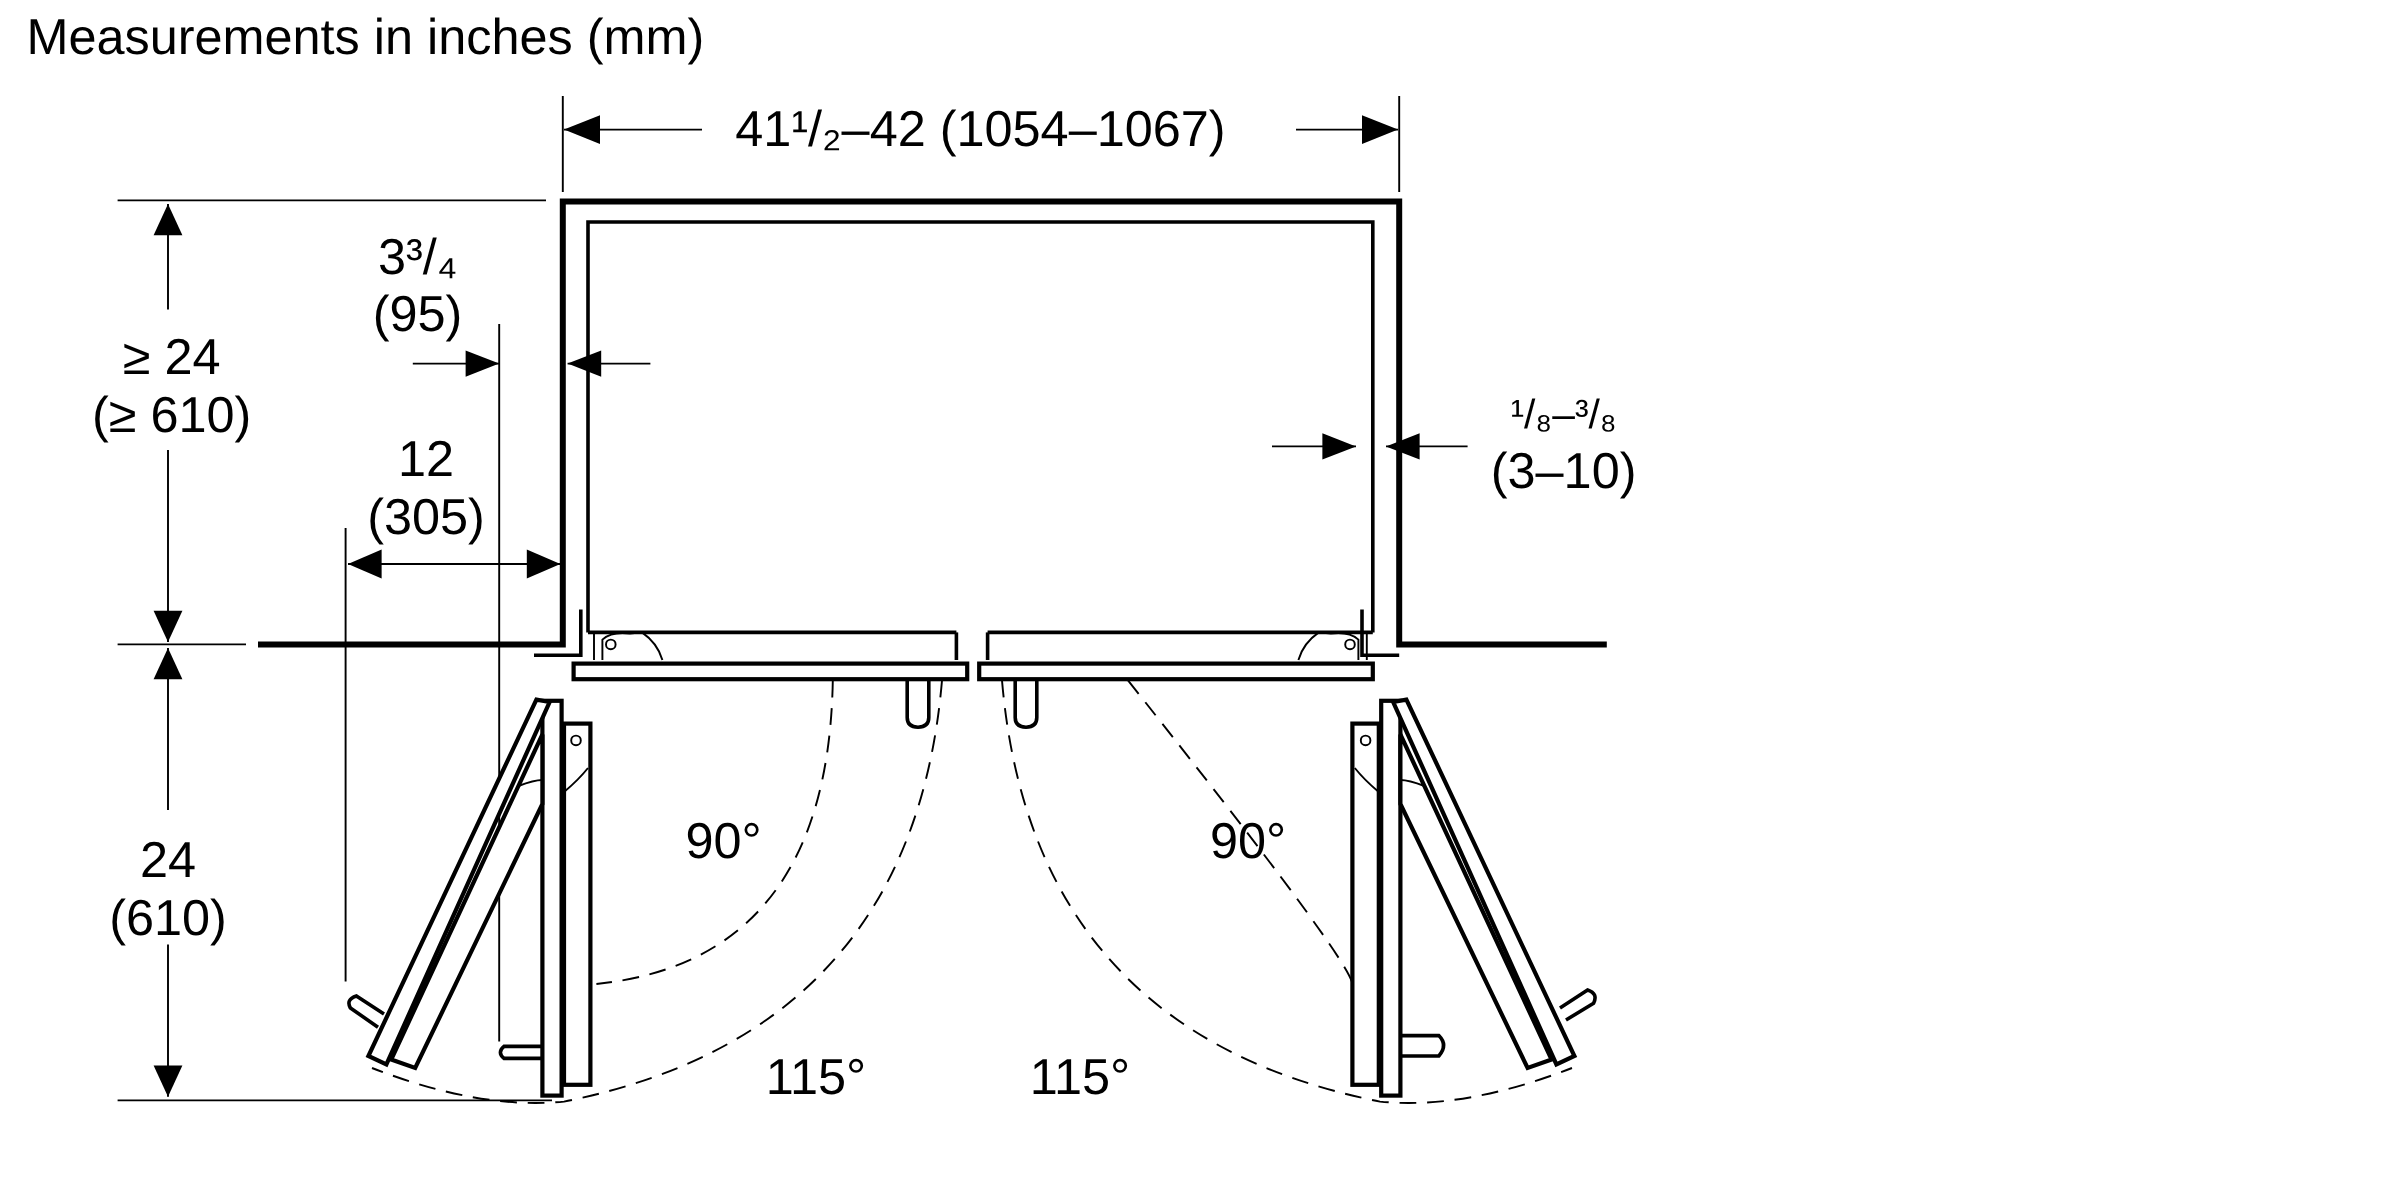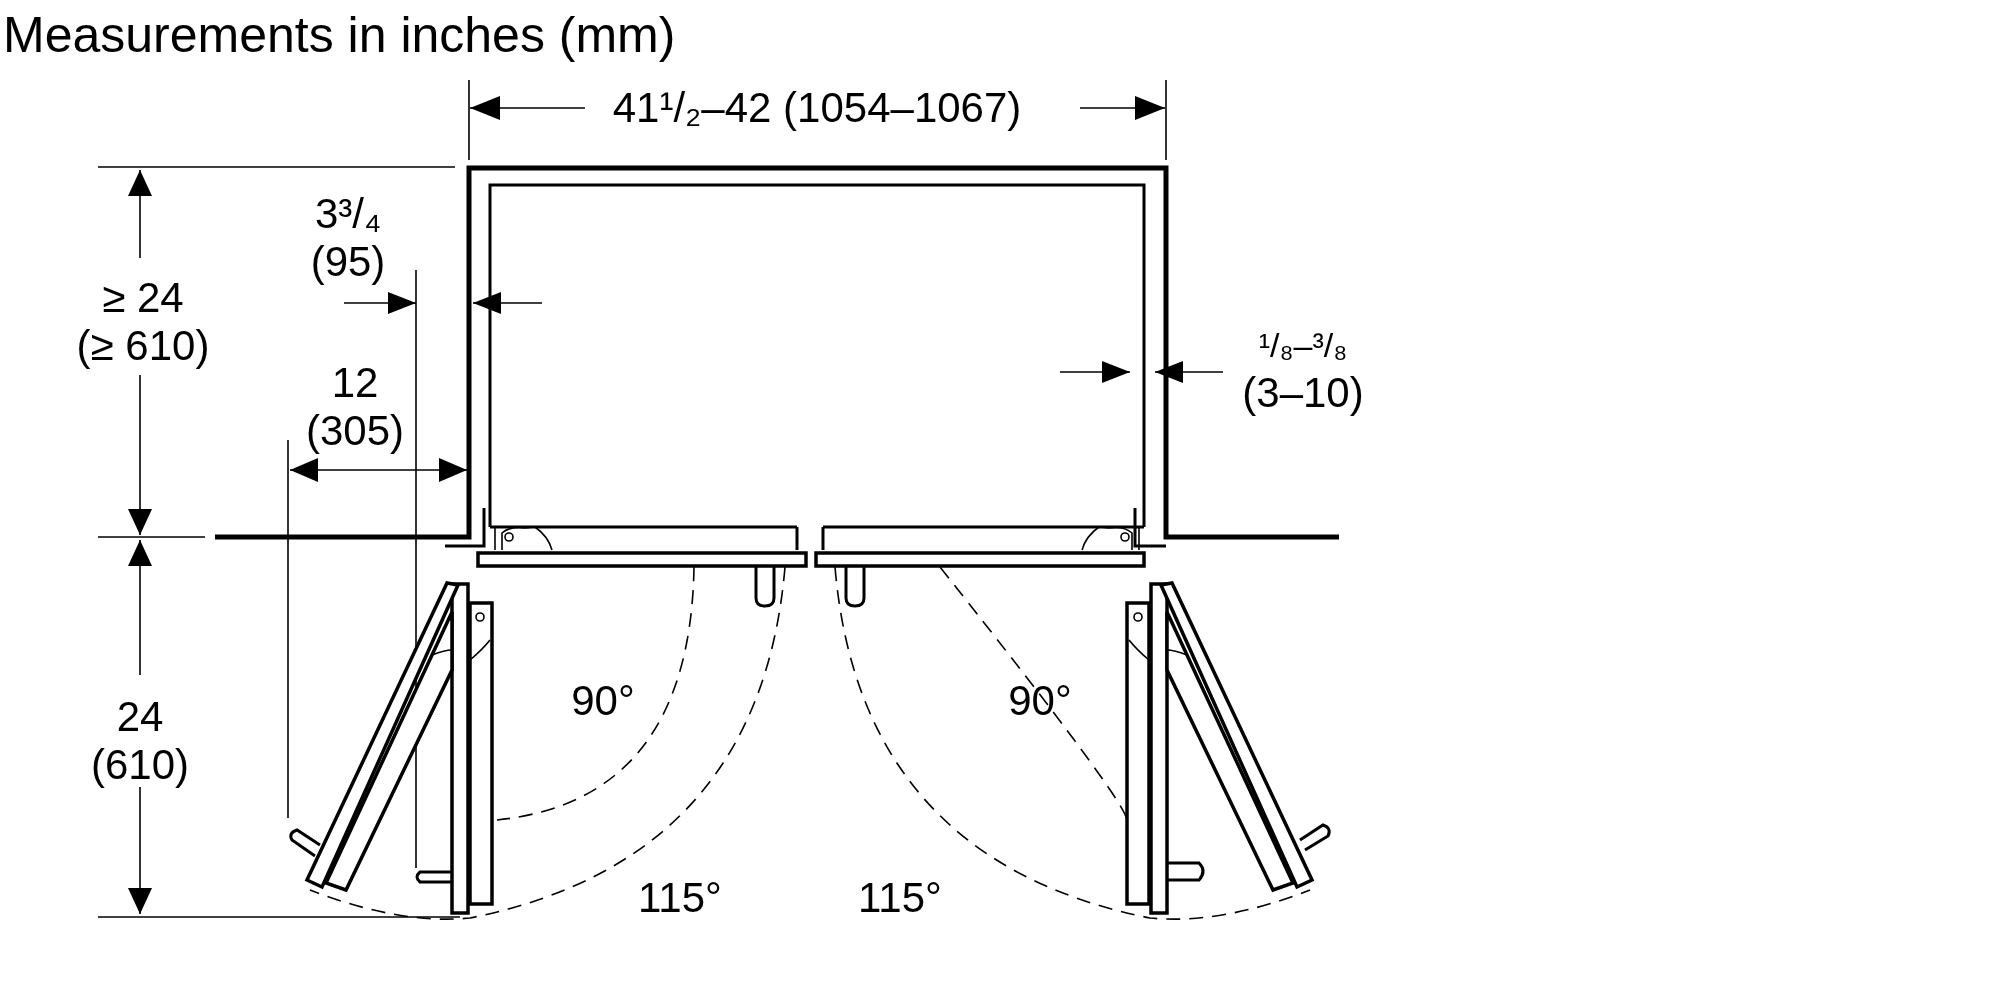--- a/index.html
+++ b/index.html
@@ -1,18 +1,18 @@
 <!DOCTYPE html>
 <html><head>
 <meta charset="utf-8">
 <style>
   html, body { margin: 0; padding: 0; background: #ffffff; }
   body { width: 2000px; height: 1000px; position: relative; overflow: hidden;
          font-family: "Liberation Sans", sans-serif; color: #000; }
-  .title { position: absolute; left: 3px; top: 8px; font-size: 50px; line-height: 1.1; }
+  .title { position: absolute; left: 22px; top: 8px; font-size: 42px; line-height: 1.1; }
   svg { position: absolute; left: 0; top: 0; }
   .lbl { font-family: "Liberation Sans", sans-serif; fill: #000; }
   .thin { stroke: #000; stroke-width: 1.6; fill: none; }
   .med { stroke: #000; stroke-width: 3; fill: none; }
   .thick { stroke: #000; stroke-width: 5; fill: none; }
   .dash { stroke: #000; stroke-width: 1.6; fill: none; stroke-dasharray: 14 9; }
   .panel { stroke: #000; stroke-width: 3.5; fill: #fff; }
   .arrow { fill: #000; }
 </style>
 </head>

